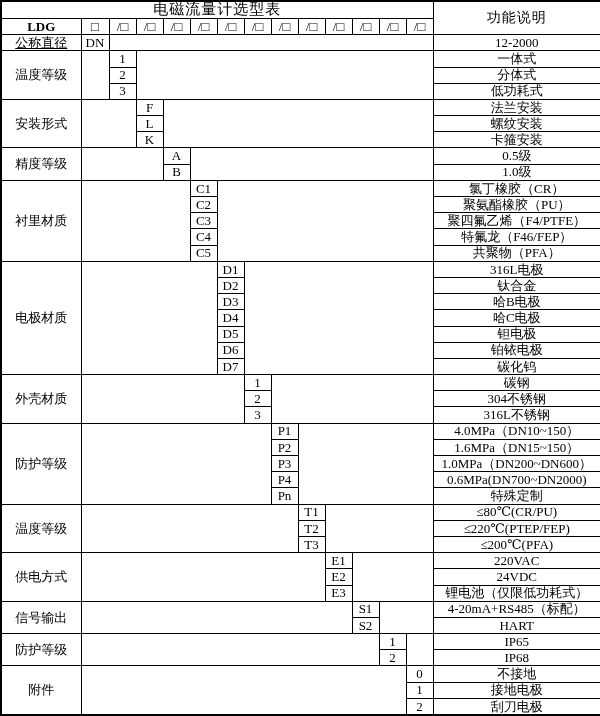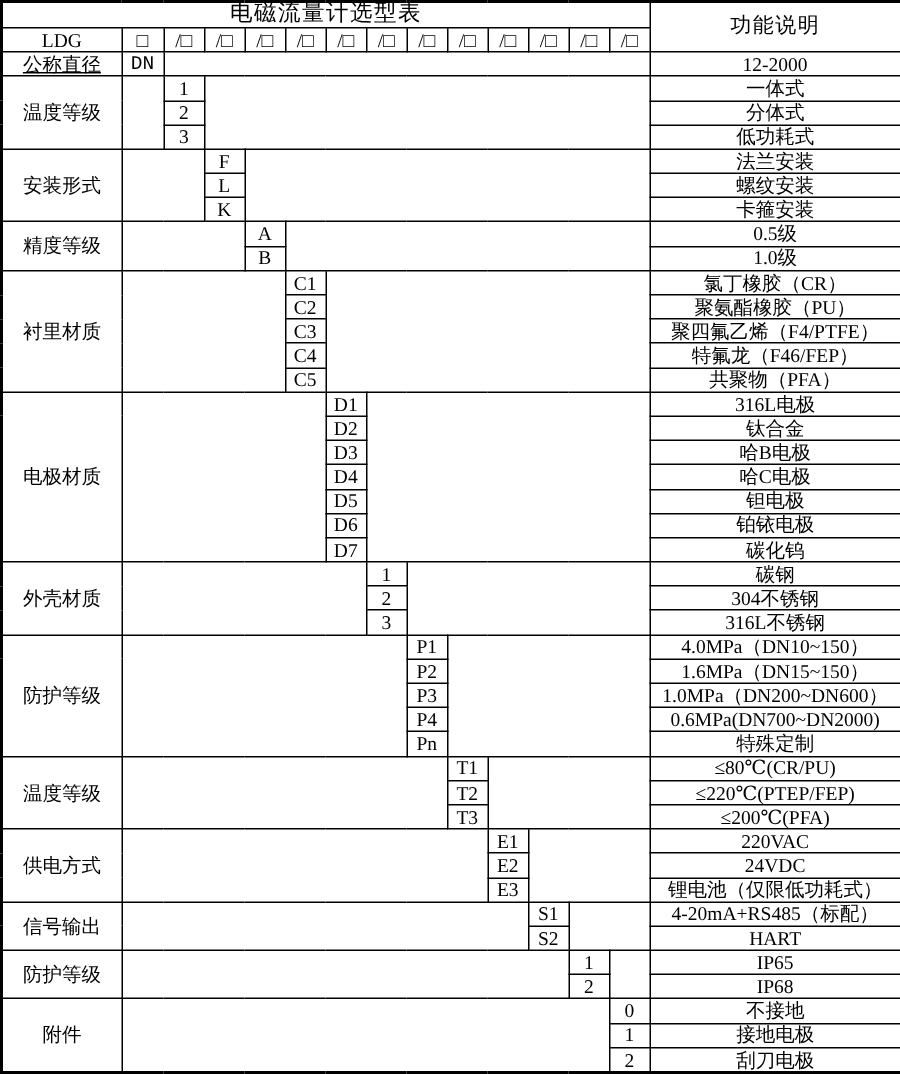--- a/index.html
+++ b/index.html
@@ -11,23 +11,23 @@
     font-family:"Liberation Serif","DejaVu Serif",serif;
     font-size:13px;color:#000;background:#fff;
   }
   table.sel td{
     border:1px solid #000;
     text-align:center;vertical-align:middle;
     padding:0;overflow:hidden;white-space:nowrap;line-height:1.05;
   }
   td.title{font-size:15px;letter-spacing:1px;}
   td.fnh{font-size:14px;letter-spacing:1px;}
-  td.ldg{text-align:left;padding-left:9px;}
+  td.ldg{text-align:left;padding-left:9px;font-weight:bold;}
   td.llft{text-align:left;padding-left:3px;text-decoration:underline;}
-  td.clft{text-align:left;padding-left:2px;font-family:Liberation Mono, monospace;}
+  td.clft{text-align:left;padding-left:2px;}
   td.vlft{text-align:left;padding-left:2px;font-family:Liberation Serif, serif;}
   tr{height:16px;}
 </style>
 </head>
 <body>
 
 <div class="wrap">
 <table class="sel">
   <colgroup>
     <col style="width:80px">

